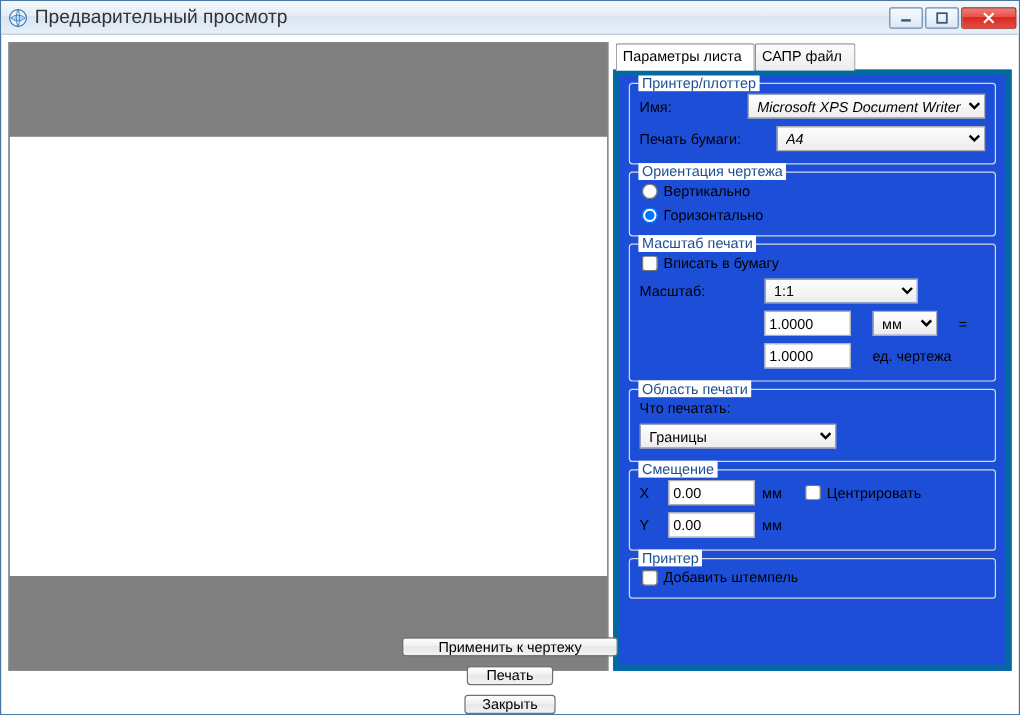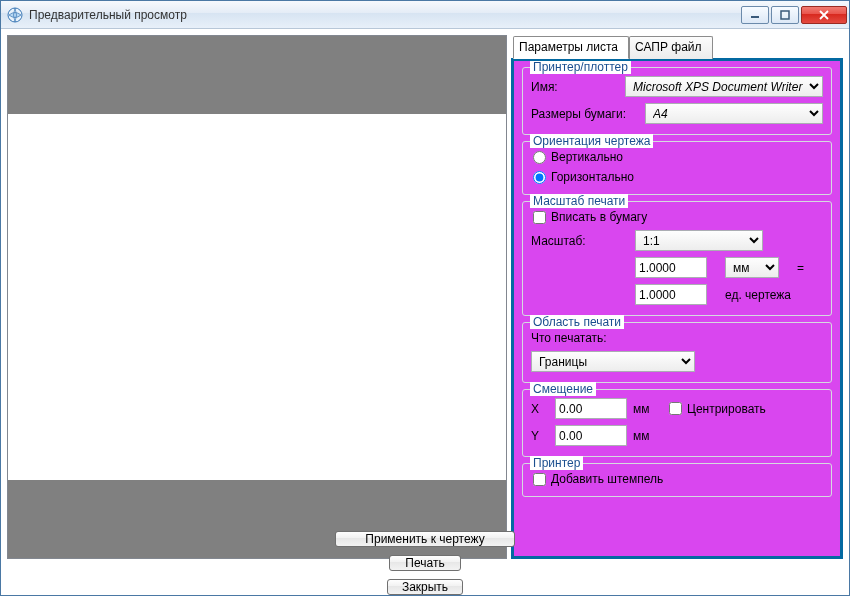--- a/index.html
+++ b/index.html
@@ -13,21 +13,21 @@
   }
   
   .titlebar {
     height: 28px;
     background: linear-gradient(to bottom, #f6f9fd 0%, #e4ecf6 45%, #d7e4f2 46%, #e8f0f9 100%);
     border-bottom: 1px solid #b8c7d8;
     display: flex; align-items: center;
     padding: 0 2px 0 6px;
   }
   .titlebar .app-icon { width: 16px; height: 16px; margin-right: 6px; }
-  .titlebar .title { flex: 1; color: #333; font-size: 12px; }
+  .titlebar .title { flex: 1; color: #333; font-size: 16px; }
   .winbtns { display: flex; gap: 2px; }
   .winbtn {
     width: 28px; height: 18px;
     border: 1px solid #6b8aab;
     border-radius: 2px;
     background: linear-gradient(to bottom, #f7fbff, #dce8f6);
     display: flex; align-items: center; justify-content: center;
     cursor: default;
   }
   .winbtn.close {
@@ -69,23 +69,23 @@
     cursor: default;
   }
   .tab.active {
     background: #fff;
     border-color: #8c8c8c;
     z-index: 2;
     top: 1px;
     border-bottom: 1px solid #fff;
   }
   .tabpage {
-    border: 3px solid #0369a1;
+    border: 5px solid #0369a1;
     flex: 1; min-height: 0;
-    background: #d946ef;
+    background: #1d4ed8;
     padding: 6px 8px;
     overflow: hidden;
   }
   
   .group {
     border: 1px solid #d5dadf;
     border-radius: 3px;
     padding: 8px 8px 10px 8px;
     margin-bottom: 6px;
     position: relative;
@@ -179,21 +179,21 @@
 
         <div class="group">
           <span class="legend">Принтер/плоттер</span>
           <div class="row">
             <span class="lbl" style="width:96px">Имя:</span>
             <select class="combo-wide">
               <option>Microsoft XPS Document Writer</option>
             </select>
           </div>
           <div class="row">
-            <span class="lbl" style="width:96px">Размеры бумаги:</span>
+            <span class="lbl" style="width:96px">Печать бумаги:</span>
             <select class="combo-wide">
               <option>A4</option>
             </select>
           </div>
         </div>
 
         <div class="group">
           <span class="legend">Ориентация чертежа</span>
           <div class="row">
             <label class="chk">

